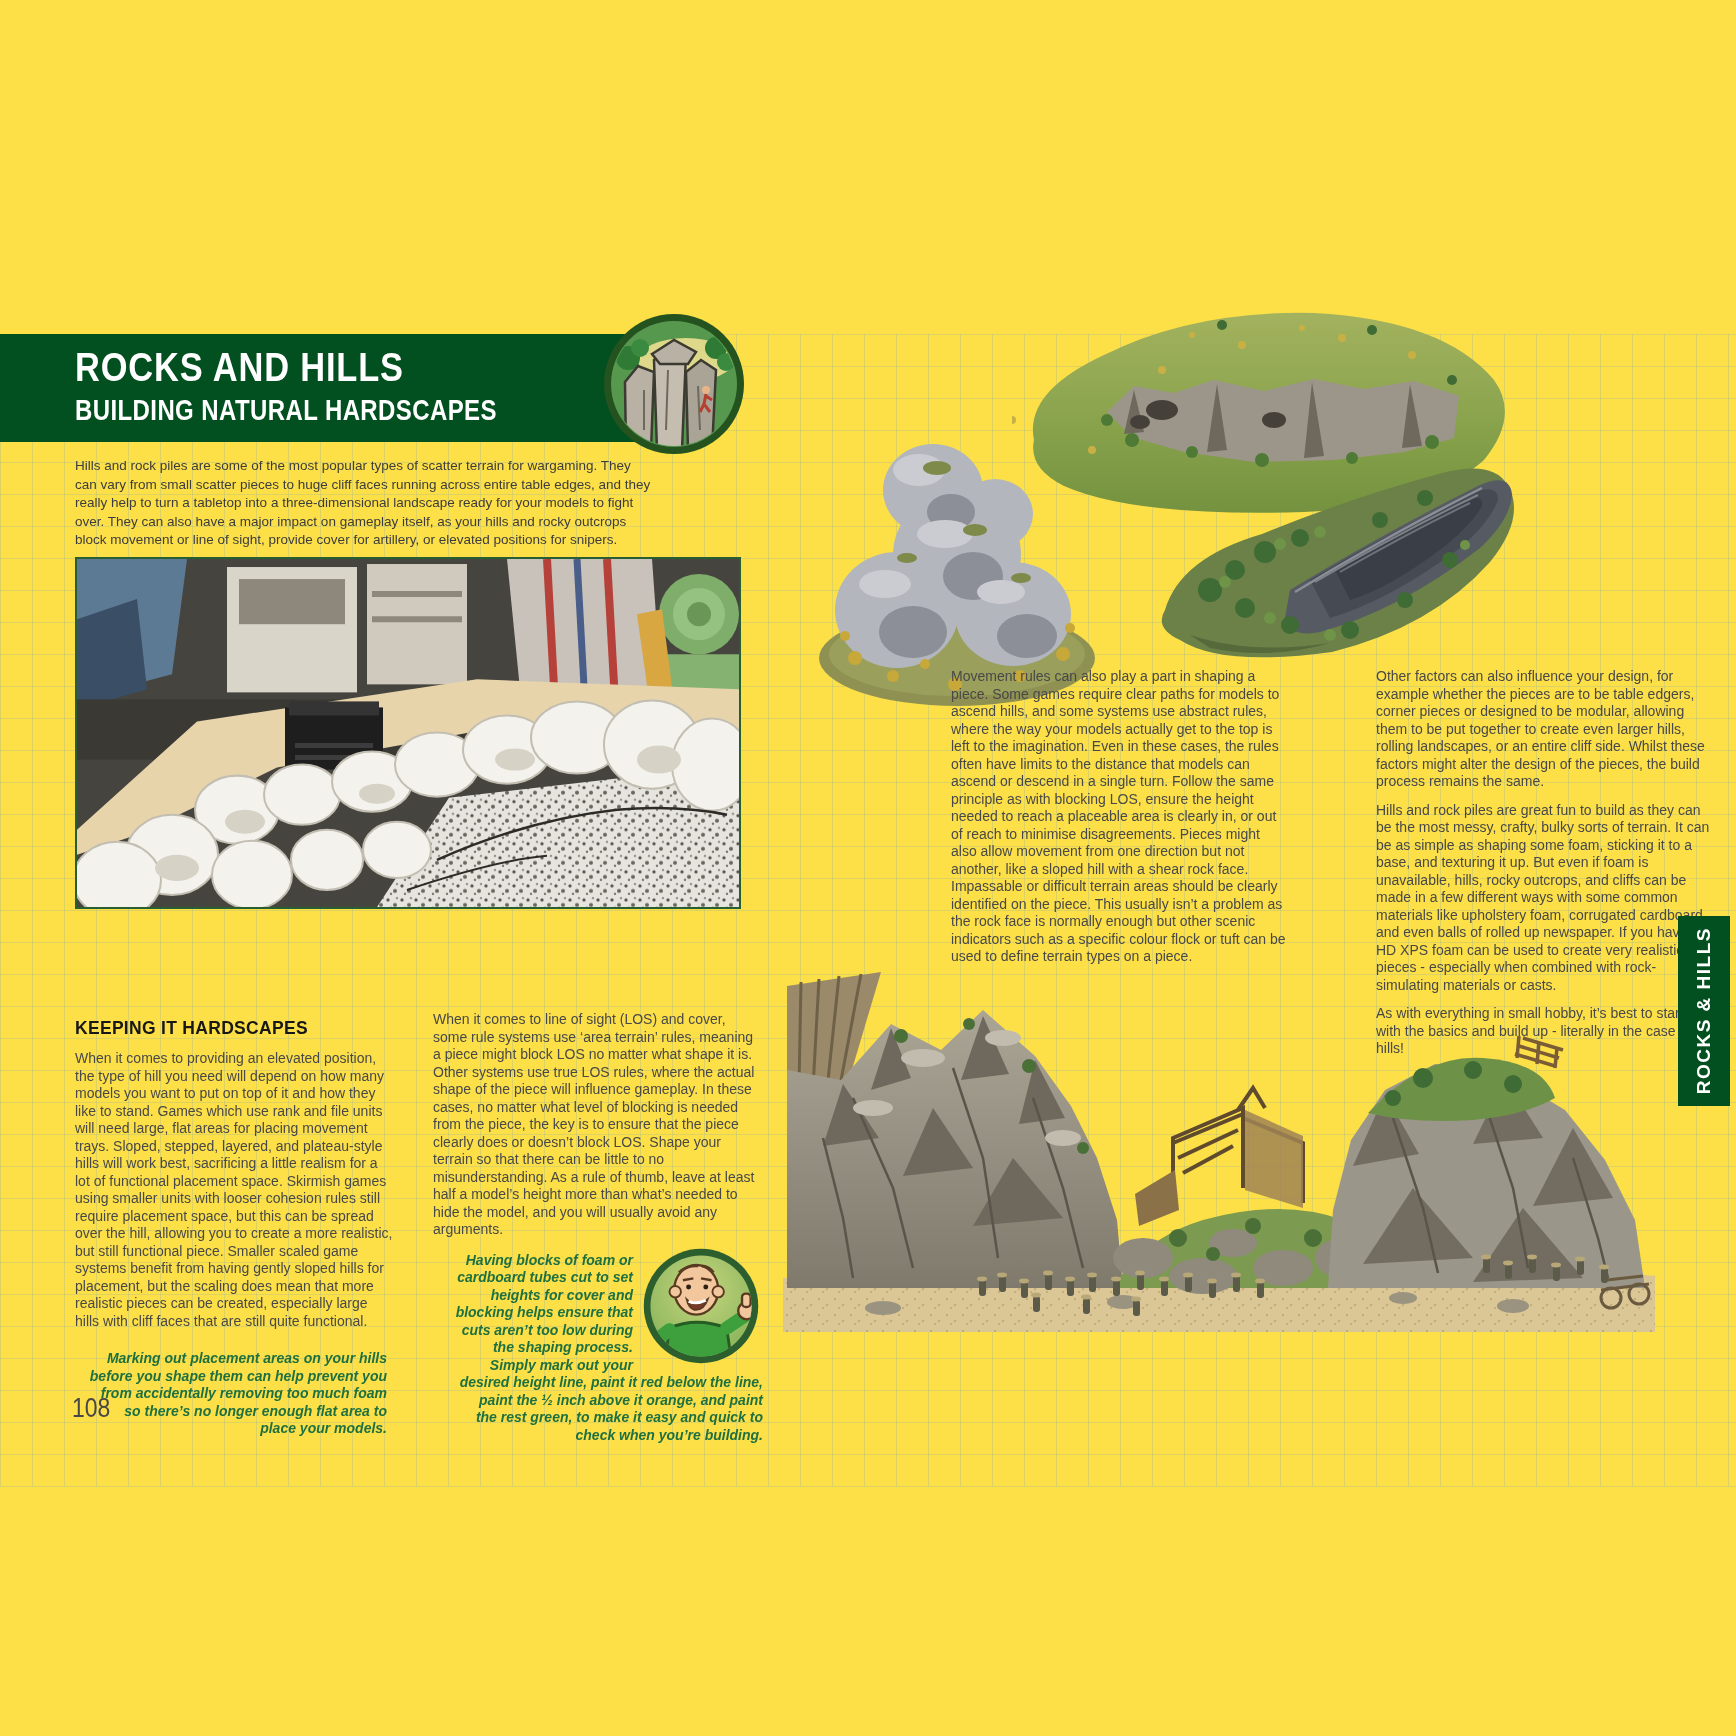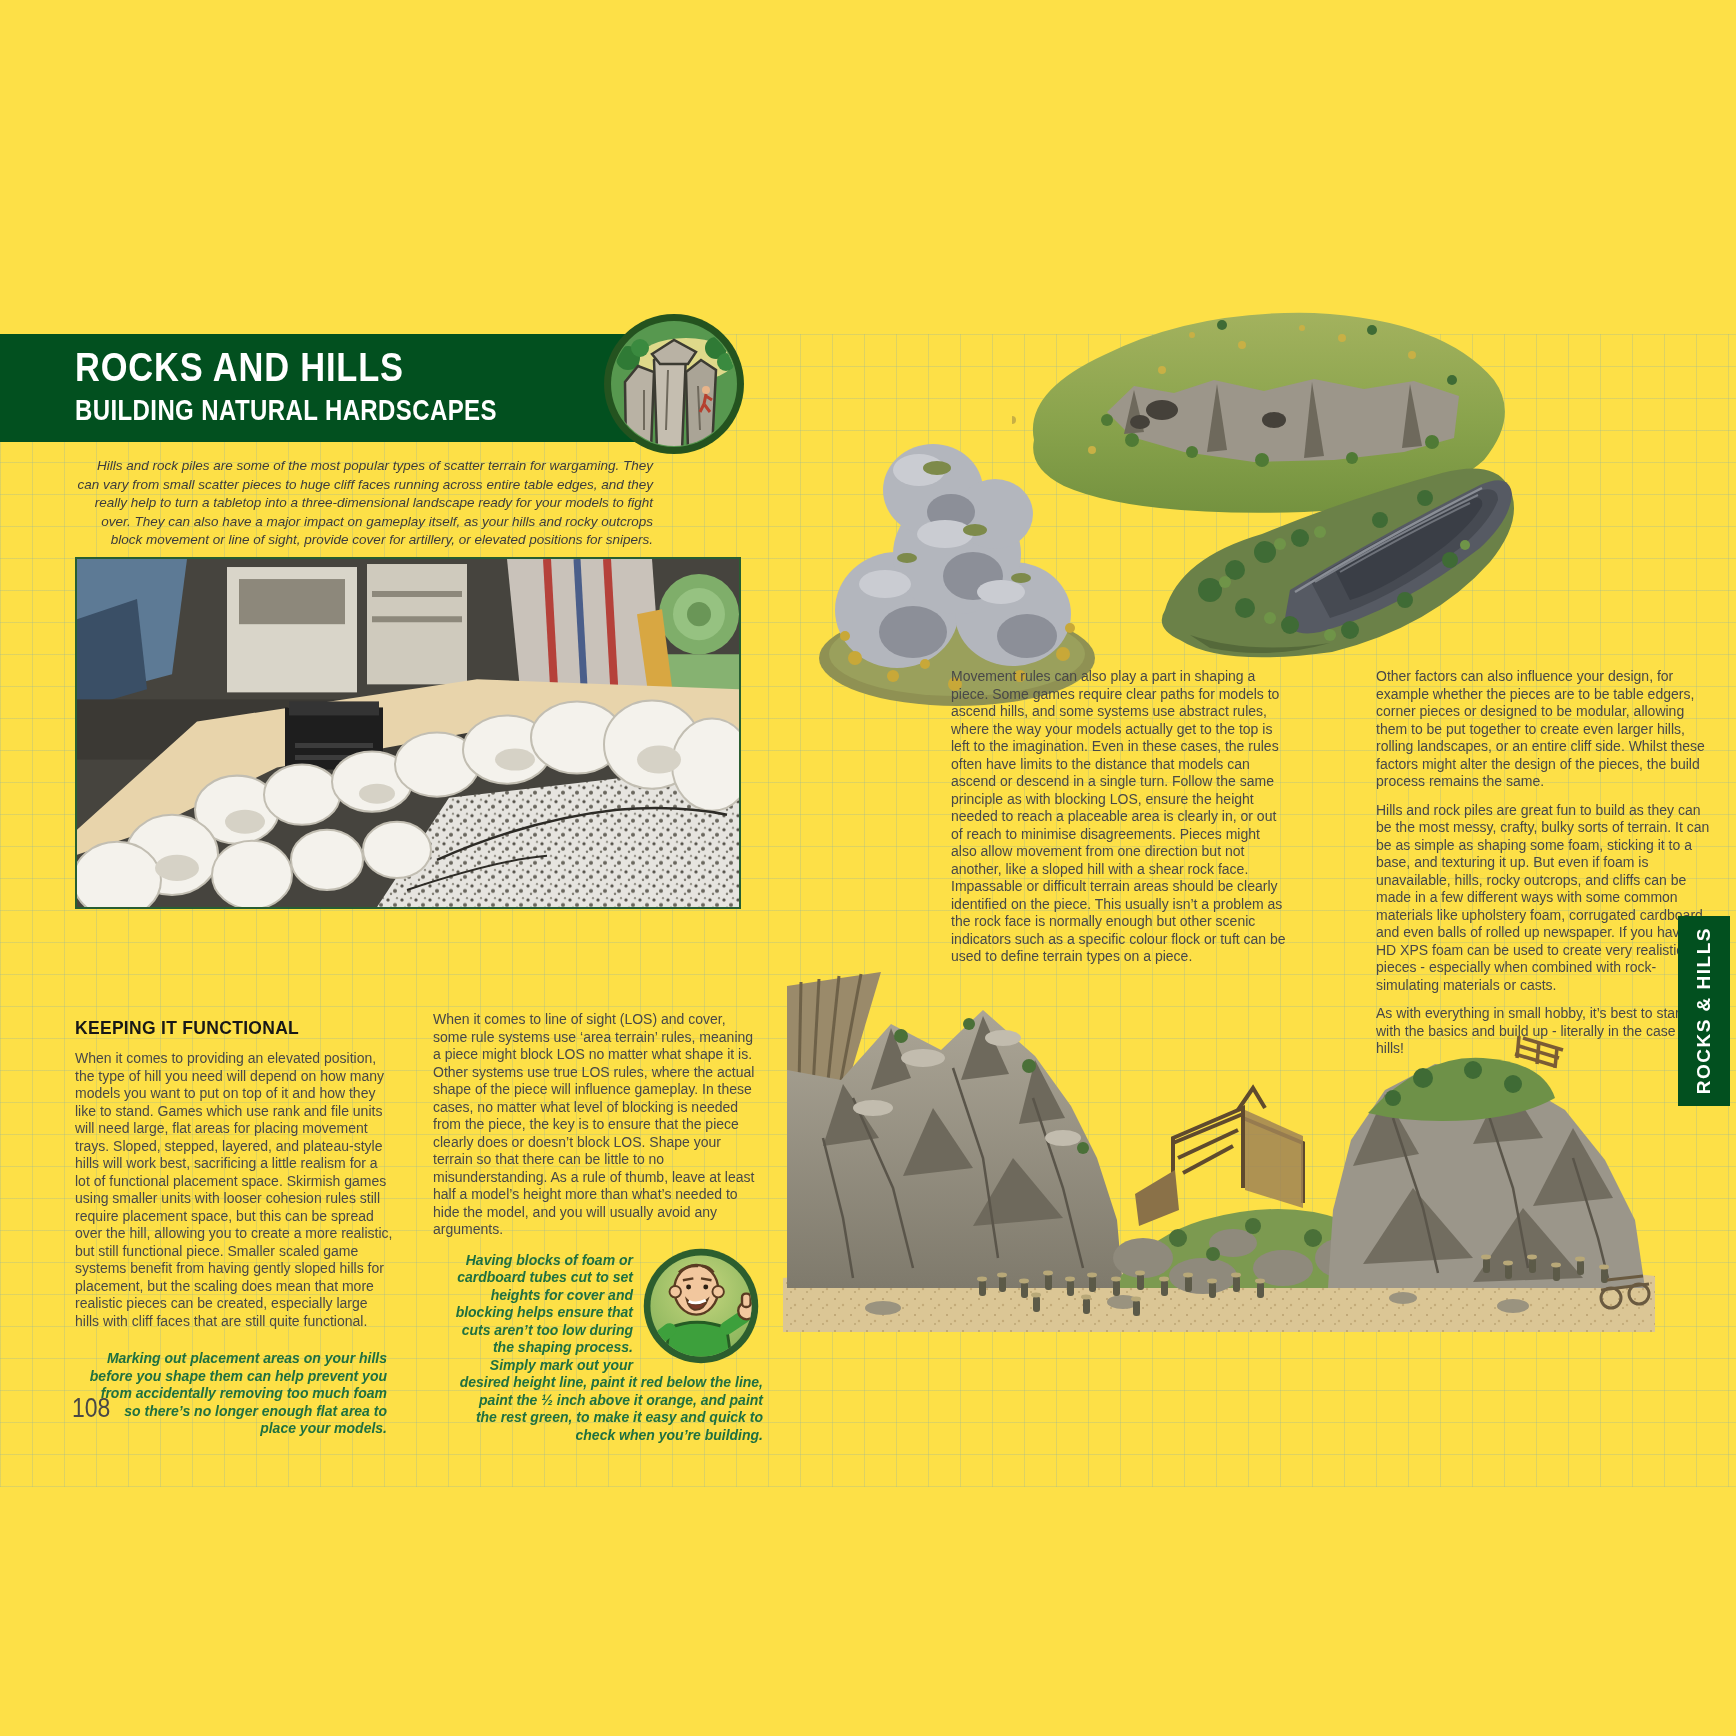--- a/index.html
+++ b/index.html
@@ -17,22 +17,22 @@
 
   
   #banner{left:0;top:334px;width:648px;height:108px;background:#02501f;}
   #banner-inner{position:absolute;left:75px;top:10px;color:#ffffff;}
   #title{font-size:41px;font-weight:bold;letter-spacing:1px;line-height:46px;
     transform:scaleX(0.84);transform-origin:left center;white-space:nowrap;}
   #subtitle{font-size:30px;font-weight:600;letter-spacing:0.5px;line-height:40px;
     transform:scaleX(0.80);transform-origin:left center;white-space:nowrap;}
 
   
-  #intro{left:75px;top:457px;width:578px;font-size:13.5px;font-style:italic;
-    line-height:18.5px;color:#3c3c3c;text-align:right;}
+  #intro{left:75px;top:457px;width:578px;font-size:13.5px;
+    line-height:18.5px;color:#3c3c3c;}
 
   
   #wip-photo{left:75px;top:557px;width:662px;height:348px;border:2px solid #275e32;background:#3f3d38;}
   #hill-photo{left:1012px;top:300px;width:515px;height:225px;}
   #rockpile-photo{left:815px;top:418px;width:285px;height:290px;}
   #slate-photo{left:1150px;top:440px;width:385px;height:240px;}
   #battle-photo{left:783px;top:958px;width:872px;height:374px;}
 
   
   .body-copy{font-size:14px;line-height:17.5px;color:#484848;}
@@ -272,21 +272,21 @@
     <g fill="#6f9448">
       <circle cx="75" cy="142" r="6"></circle>
         <circle cx="130" cy="104" r="6"></circle>
         <circle cx="170" cy="92" r="6"></circle>
       <circle cx="120" cy="178" r="6"></circle>
         <circle cx="180" cy="195" r="6"></circle>
         <circle cx="315" cy="105" r="5"></circle>
     </g>
   </svg>
 
-  <div id="section-heading" class="abs">KEEPING IT FUNCTIONAL</div>
+  <div id="section-heading" class="abs">KEEPING IT HARDSCAPES</div>
   <div id="left-col" class="abs body-copy">
     <p>When it comes to providing an elevated position, the type of hill you need will depend on how many models you want to put on top of it and how they like to stand. Games which use rank and file units will need large, flat areas for placing movement trays. Sloped, stepped, layered, and plateau-style hills will work best, sacrificing a little realism for a lot of functional placement space. Skirmish games using smaller units with looser cohesion rules still require placement space, but this can be spread over the hill, allowing you to create a more realistic, but still functional piece. Smaller scaled game systems benefit from having gently sloped hills for placement, but the scaling does mean that more realistic pieces can be created, especially large hills with cliff faces that are still quite functional.</p>
     <p class="green-tip">Marking out placement areas on your hills before you shape them can help prevent you from accidentally removing too much foam so there’s no longer enough flat area to place your models.</p>
   </div>
 
   <div id="mid-col" class="abs body-copy">
     <p>When it comes to line of sight (LOS) and cover, some rule systems use ‘area terrain’ rules, meaning a piece might block LOS no matter what shape it is. Other systems use true LOS rules, where the actual shape of the piece will influence gameplay. In these cases, no matter what level of blocking is needed from the piece, the key is to ensure that the piece clearly does or doesn’t block LOS. Shape your terrain so that there can be little to no misunderstanding. As a rule of thumb, leave at least half a model’s height more than what’s needed to hide the model, and you will usually avoid any arguments.</p>
     <div id="mid-tip">
       <svg id="mascot" viewBox="0 0 130 130">
         <defs>

